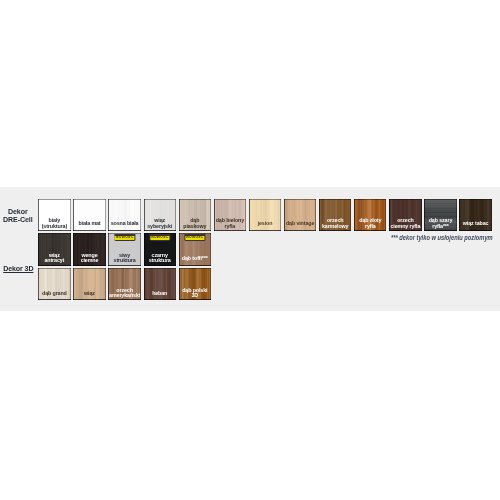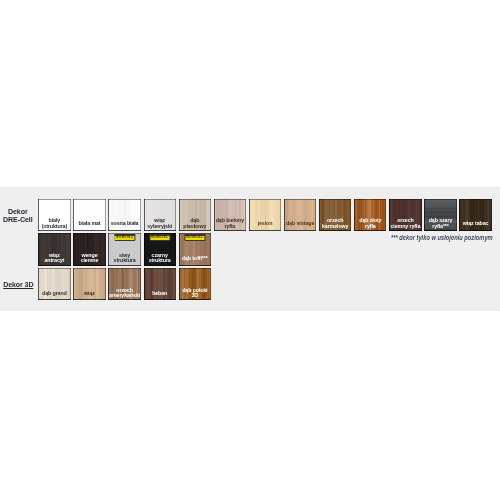--- a/index.html
+++ b/index.html
@@ -2,21 +2,21 @@
 <html><head>
 <meta charset="utf-8">
 <title>Dekory</title>
 <style>
   html,body{margin:0;padding:0;}
   body{width:500px;height:500px;background:#ffffff;font-family:"Liberation Sans",sans-serif;overflow:hidden;}
   #page{position:relative;width:500px;height:500px;}
   #board{position:absolute;left:0;top:186.8px;width:500px;height:124.7px;background:#efeff0;}
   .rowlabel{position:absolute;font-weight:bold;color:#252b35;font-size:7.1px;line-height:7.7px;text-align:center;letter-spacing:-0.12px;}
   #label-dre{left:-1.2px;top:209.2px;width:38px;}
-  #label-3d{left:-0.7px;top:282px;width:38px;text-decoration:underline;}
+  #label-3d{left:-0.7px;top:266px;width:38px;text-decoration:underline;}
   .sw{position:absolute;width:32.4px;height:32.2px;box-sizing:border-box;overflow:hidden;}
   .grain{position:absolute;left:0;top:0;right:0;bottom:0;}
   .frame{position:absolute;left:0;top:0;right:0;bottom:0;pointer-events:none;
       box-shadow: inset 0 1px 0 0 rgba(0,0,0,0.40),
                   inset 1px 0 0 0 rgba(0,0,0,0.62),
                   inset -1px 0 0 0 rgba(0,0,0,0.36),
                   inset 0 -1px 0 0 rgba(0,0,0,0.70);}
   .swtext{position:absolute;left:0.5px;right:0.5px;top:25.5px;transform:translateY(-50%);text-align:center;
       font-size:5.35px;line-height:5.6px;font-weight:bold;letter-spacing:-0.12px;}
   .badgewrap{position:absolute;left:50%;transform:translateX(-50%);top:0.6px;width:21.2px;height:6.9px;

